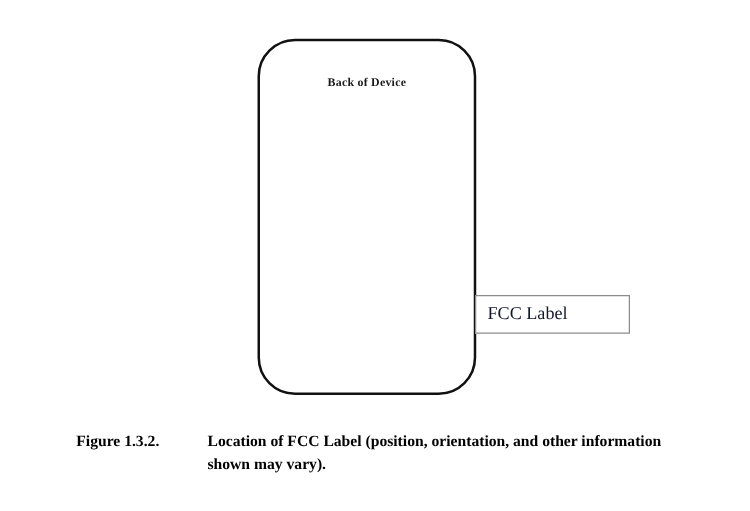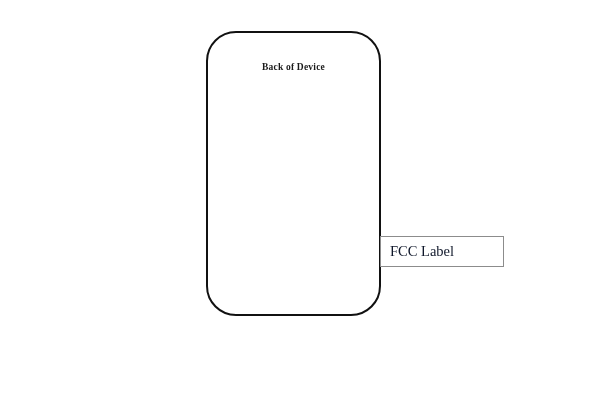--- a/index.html
+++ b/index.html
@@ -113,14 +113,20 @@
     <div id="device-body">
       <div id="device-back-label">Back of Device</div>
     </div>
 
     <div id="fcc-label-box">
       <span id="fcc-label-text">FCC Label</span>
     </div>
 
   </div>
 
+  <div id="caption">
+    <div id="caption-row">
+      <span id="caption-number">Figure 1.3.2.</span>
+      <span id="caption-text">Location of FCC Label (position, orientation, and other information shown may vary).</span>
+    </div>
+  </div>
 
 </div>
 
 </body></html>

